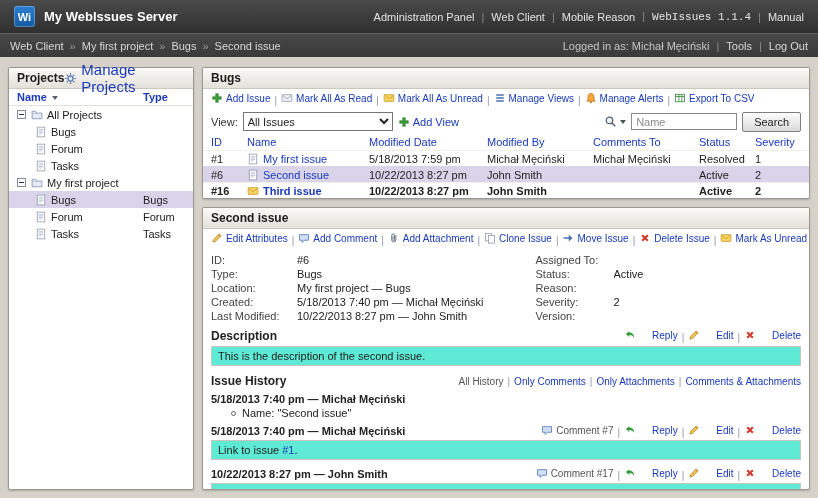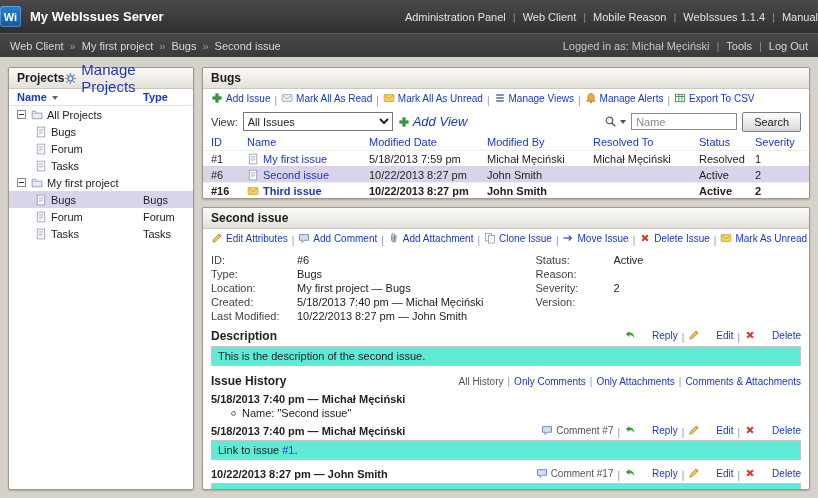--- a/index.html
+++ b/index.html
@@ -3,30 +3,30 @@
 <meta charset="utf-8">
 <style>
   *{box-sizing:border-box;}
   html,body{margin:0;padding:0;}
   body{width:818px;height:498px;overflow:hidden;background:#d6d2ca;
        font-family:"Liberation Sans",sans-serif;font-size:11px;color:#222;}
   a{color:#1a3ab8;text-decoration:none;cursor:pointer;}
   .ic{width:13px;height:13px;flex:none;display:inline-block;vertical-align:-2px;}
 
   
-  .topbar{height:33px;display:flex;align-items:center;padding:0 0;
+  .topbar{height:33px;display:flex;align-items:center;padding:0 14px;
           background:linear-gradient(#4a4a4a,#2f2f2f);}
   .logo{width:21px;height:21px;border-radius:3px;flex:none;
         background:linear-gradient(#2b7fd4,#135a9e);color:#fff;font-weight:bold;font-size:11px;
         display:flex;align-items:center;justify-content:center;
         box-shadow:inset 0 0 0 1px rgba(255,255,255,.25);}
   .apptitle{color:#fff;font-weight:bold;font-size:13px;margin-left:9px;}
   .toplinks{margin-left:auto;display:flex;align-items:center;}
   .toplinks a{color:#e4e4e4;}
-  .toplinks .plain{color:#e4e4e4;}
+  .toplinks .plain{color:#e4e4e4;font-family:Liberation Mono, monospace;}
   .pipe-dark>*:not(:first-child)::before{content:"|";color:#8a8a8a;margin:0 7px;}
 
   .statusbar{height:24px;display:flex;align-items:center;justify-content:space-between;
              padding:0 10px;background:linear-gradient(#484848,#3a3a3a);
              border-top:1px solid #5c5c5c;color:#c6c6c6;}
   .crumbs{display:flex;align-items:center;}
   .crumbs a{color:#d7d7d7;}
   .crumbs .cur{color:#d7d7d7;}
   .crumbs>*:not(:first-child)::before{content:"»";color:#999;margin:0 6px;}
   .userarea{display:flex;align-items:center;}
@@ -66,21 +66,21 @@
   .bugs-panel{height:132px;flex:none;overflow:hidden;display:flex;flex-direction:column;}
   .toolbar{display:flex;align-items:center;padding:0 8px;font-size:10px;white-space:nowrap;
            overflow:hidden;height:20px;flex:none;}
   .toolbar .ic{width:12px;height:12px;}
   .toolbar a{display:inline-flex;align-items:center;gap:3px;}
   .pipe-list>*:not(:first-child)::before{content:"|";color:#8f96ad;margin:0 4px;}
   .viewrow{display:flex;align-items:center;gap:5px;height:25px;padding:0 8px;flex:none;}
   .vlabel{color:#333;}
   .viewsel{width:150px;height:19px;border:1px solid #777;background:#fff;
            font-family:"Liberation Sans",sans-serif;font-size:11px;color:#222;}
-  .addview{display:inline-flex;align-items:center;gap:3px;font-size:13px;font-style:italic;}
+  .addview{display:inline-flex;align-items:center;gap:3px;font-size:11px;}
   .spacer{flex:1;}
   .dd-arrow{width:0;height:0;border:3px solid transparent;border-top:4px solid #4a5260;
             position:relative;top:2px;margin-left:-2px;}
   .searchbox{width:106px;height:17px;border:1px solid #8a8a8a;padding:0 4px;
              font-family:"Liberation Sans",sans-serif;font-size:11px;color:#333;}
   .searchbox::placeholder{color:#8a8a8a;}
   .searchbtn{height:20px;padding:0 11px;border:1px solid #7e7e7e;border-radius:2px;
              background:linear-gradient(#fdfdfd,#d9d9d9);cursor:pointer;
              font-family:"Liberation Sans",sans-serif;font-size:11px;color:#222;}
   .ithead,.itrow{display:flex;align-items:center;padding:0 8px;flex:none;}
@@ -365,21 +365,21 @@
           <span class="dd-arrow"></span>
           <input class="searchbox" placeholder="Name" style="">
           <button class="searchbtn">Search</button>
         </div>
         <div class="itable">
           <div class="ithead">
             <span class="col-id">ID</span>
             <span class="col-name">Name</span>
             <span class="col-date">Modified Date</span>
             <span class="col-by">Modified By</span>
-            <span class="col-ass">Resolved To</span>
+            <span class="col-ass">Comments To</span>
             <span class="col-status">Status</span>
             <span class="col-sev">Severity</span>
           </div>
           <div class="itrow">
             <span class="col-id">#1</span>
             <span class="col-name">
               <svg class="ic">
                   <use href="#i-doc"></use>
                 </svg>
               <a>My first issue</a>
@@ -488,20 +488,24 @@
             <div class="arow">
                 <span class="alabel">Created:</span>
                 <span class="avalue">5/18/2013 7:40 pm — Michał Męciński</span>
               </div>
             <div class="arow">
                 <span class="alabel">Last Modified:</span>
                 <span class="avalue">10/22/2013 8:27 pm — John Smith</span>
               </div>
           </div>
           <div class="attr-col attr-right">
+            <div class="arow">
+                <span class="alabel">Assigned To:</span>
+                <span class="avalue"></span>
+              </div>
             <div class="arow">
                 <span class="alabel">Status:</span>
                 <span class="avalue">Active</span>
               </div>
             <div class="arow">
                 <span class="alabel">Reason:</span>
                 <span class="avalue"></span>
               </div>
             <div class="arow">
                 <span class="alabel">Severity:</span>

